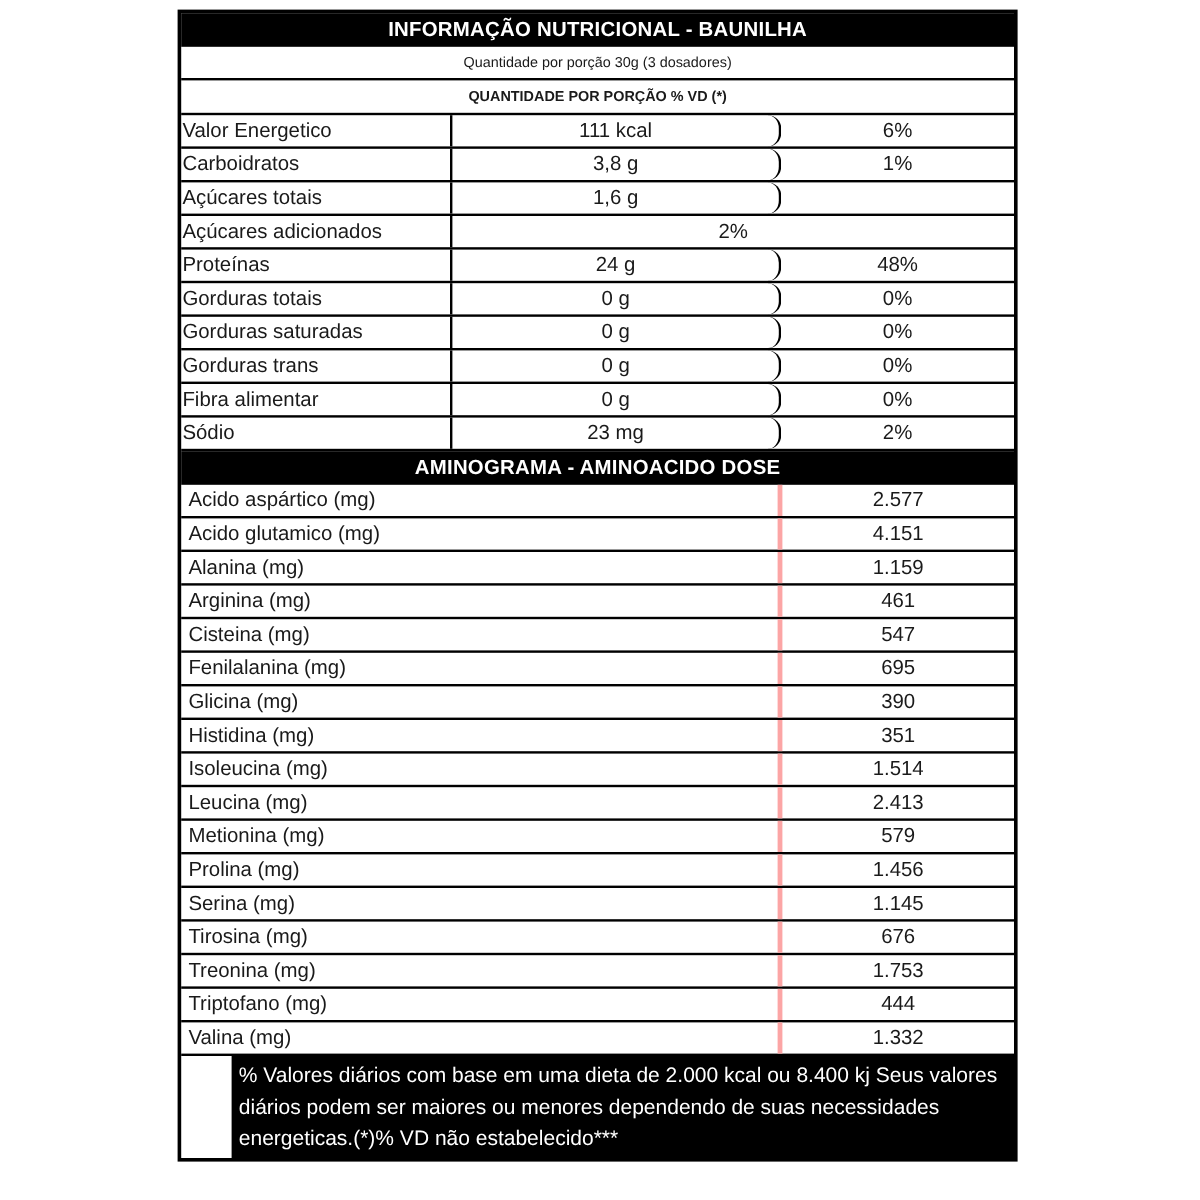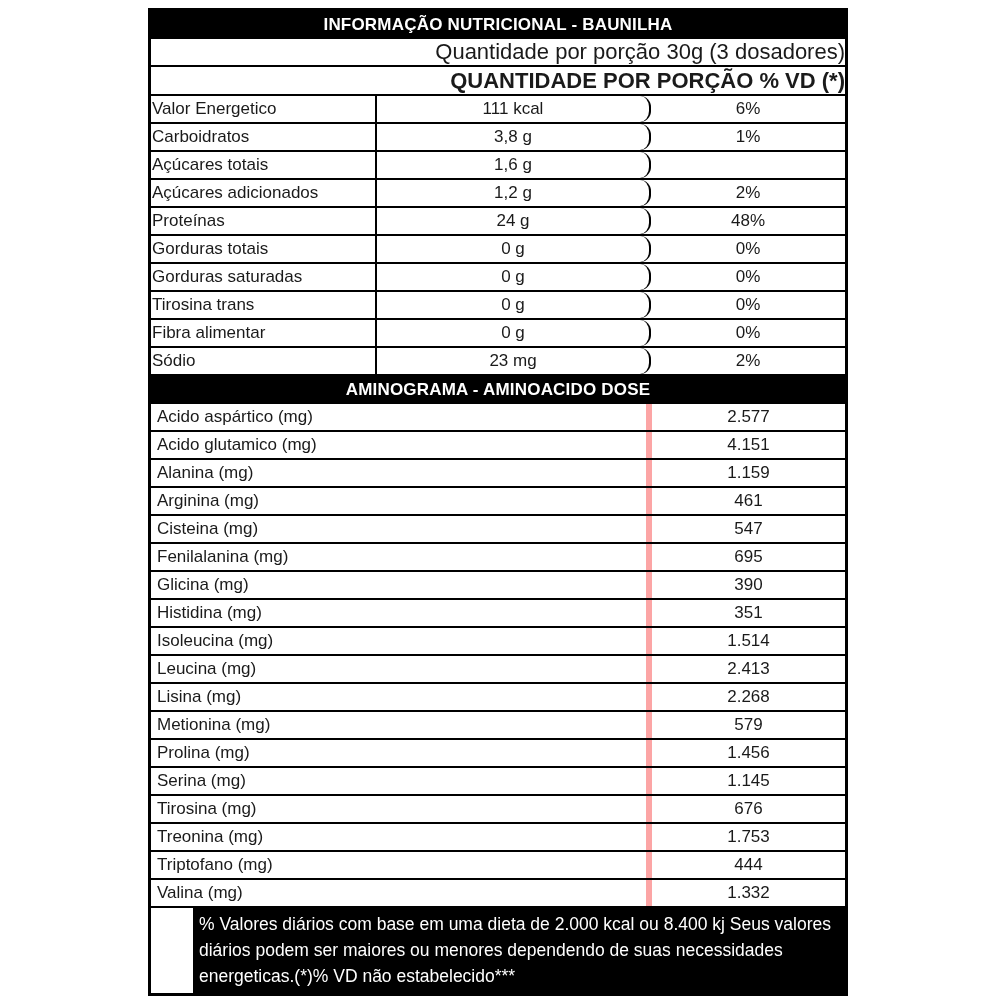--- a/index.html
+++ b/index.html
@@ -33,23 +33,23 @@
     font-weight: bold;
     font-size: 17px;
     text-align: center;
     height: 28px;
     line-height: 28px;
     letter-spacing: 0.2px;
   }
   .center-row {
     height: 26px;
     line-height: 26px;
-    text-align: right;
+    text-align: center;
     border-bottom: 2px solid #000000;
-    font-size: 22px;
+    font-size: 12px;
   }
   .center-row.bold {
     font-weight: bold;
     height: 27px;
     line-height: 27px;
   }
   .nrow, .arow {
     display: flex;
     height: 26px;
     border-bottom: 2px solid #000000;
@@ -73,21 +73,21 @@
     border-right: 2px solid #000000;
     justify-content: center;
     border-radius: 11px;
   }
   .c-vd {
     flex: 1;
     justify-content: center;
   }
   .a-name {
     width: 501px;
-    border-right: 6px solid #fca5a5;
+    border-right: 4px solid #fca5a5;
     padding-left: 6px;
   }
   .a-value {
     flex: 1;
     justify-content: center;
   }
   .footer-note {
     background: #000000;
     color: #ffffff;
     font-size: 17.5px;
@@ -120,40 +120,39 @@
           <div class="cell c-amount">3,8 g</div>
           <div class="cell c-vd">1%</div>
         </div>
         <div class="nrow">
           <div class="cell c-name">Açúcares totais</div>
           <div class="cell c-amount">1,6 g</div>
           <div class="cell c-vd"></div>
         </div>
         <div class="nrow">
           <div class="cell c-name">Açúcares adicionados</div>
-          <div class="cell c-amount">1,2 g</div>
           <div class="cell c-vd">2%</div>
         </div>
         <div class="nrow">
           <div class="cell c-name">Proteínas</div>
           <div class="cell c-amount">24 g</div>
           <div class="cell c-vd">48%</div>
         </div>
         <div class="nrow">
           <div class="cell c-name">Gorduras totais</div>
           <div class="cell c-amount">0 g</div>
           <div class="cell c-vd">0%</div>
         </div>
         <div class="nrow">
           <div class="cell c-name">Gorduras saturadas</div>
           <div class="cell c-amount">0 g</div>
           <div class="cell c-vd">0%</div>
         </div>
         <div class="nrow">
-          <div class="cell c-name">Tirosina trans</div>
+          <div class="cell c-name">Gorduras trans</div>
           <div class="cell c-amount">0 g</div>
           <div class="cell c-vd">0%</div>
         </div>
         <div class="nrow">
           <div class="cell c-name">Fibra alimentar</div>
           <div class="cell c-amount">0 g</div>
           <div class="cell c-vd">0%</div>
         </div>
         <div class="nrow">
           <div class="cell c-name">Sódio</div>
@@ -199,24 +198,20 @@
         </div>
         <div class="arow">
           <div class="cell a-name">Isoleucina (mg)</div>
           <div class="cell a-value">1.514</div>
         </div>
         <div class="arow">
           <div class="cell a-name">Leucina (mg)</div>
           <div class="cell a-value">2.413</div>
         </div>
         <div class="arow">
-          <div class="cell a-name">Lisina (mg)</div>
-          <div class="cell a-value">2.268</div>
-        </div>
-        <div class="arow">
           <div class="cell a-name">Metionina (mg)</div>
           <div class="cell a-value">579</div>
         </div>
         <div class="arow">
           <div class="cell a-name">Prolina (mg)</div>
           <div class="cell a-value">1.456</div>
         </div>
         <div class="arow">
           <div class="cell a-name">Serina (mg)</div>
           <div class="cell a-value">1.145</div>

